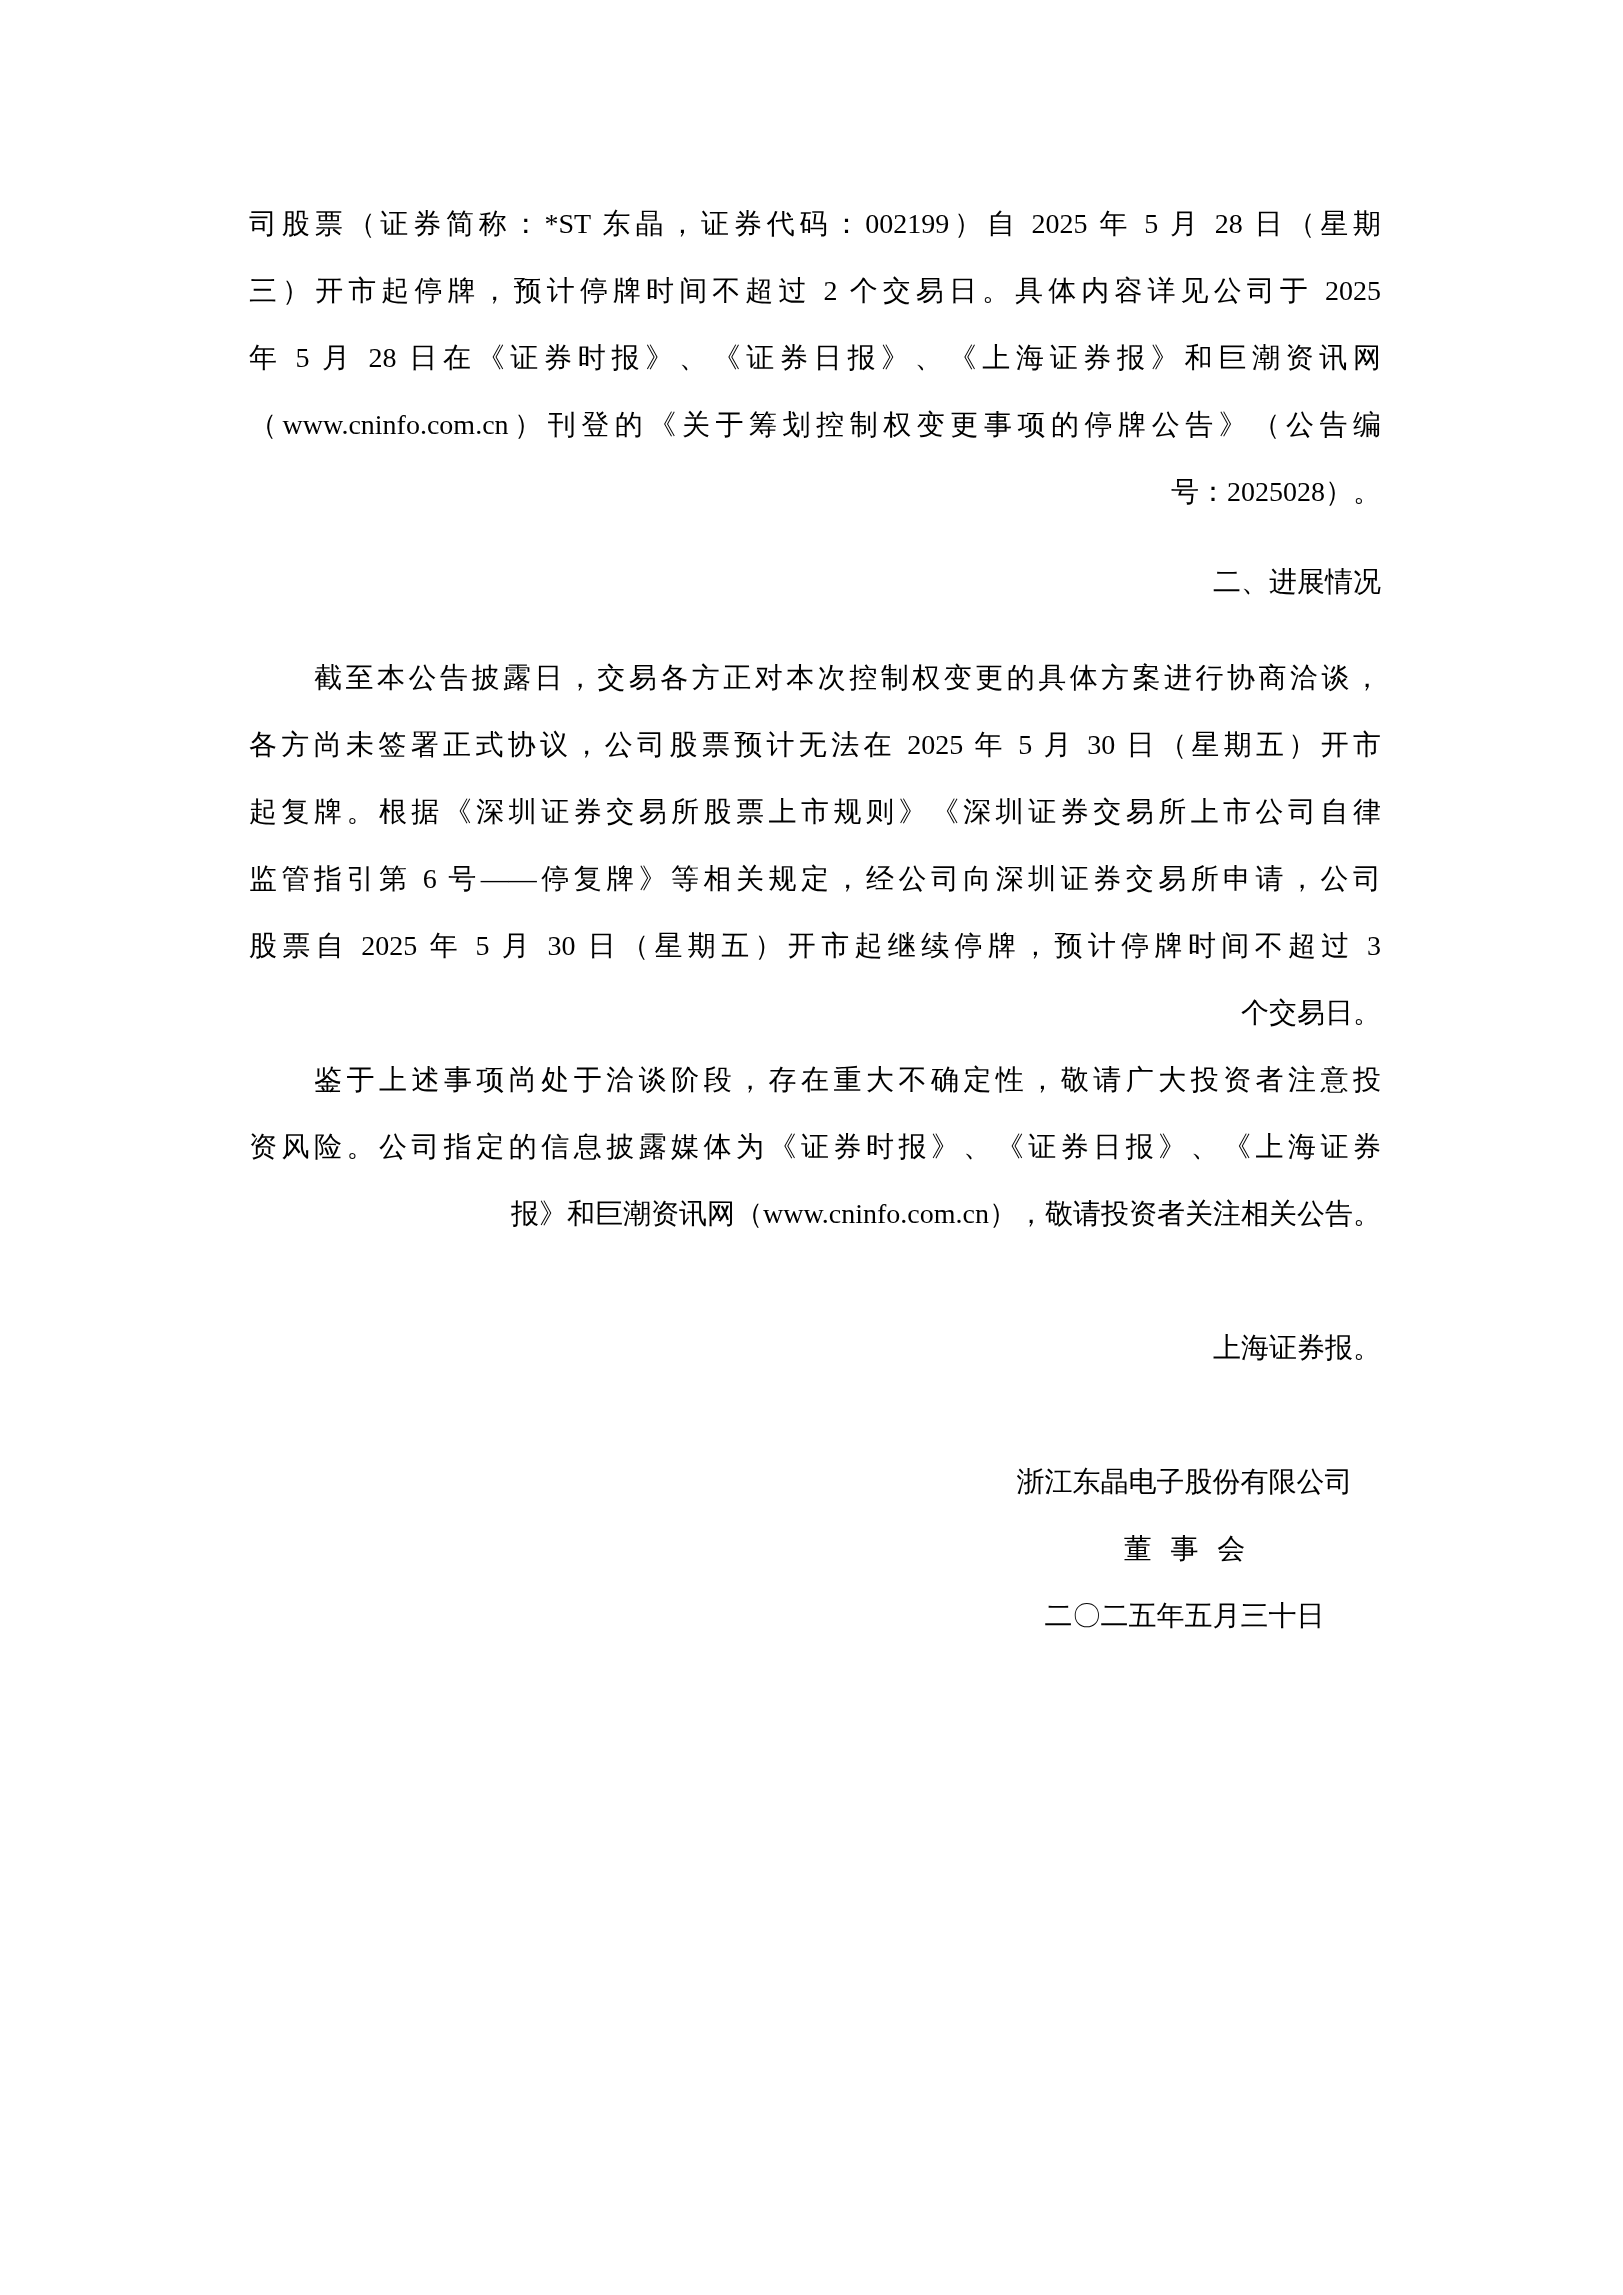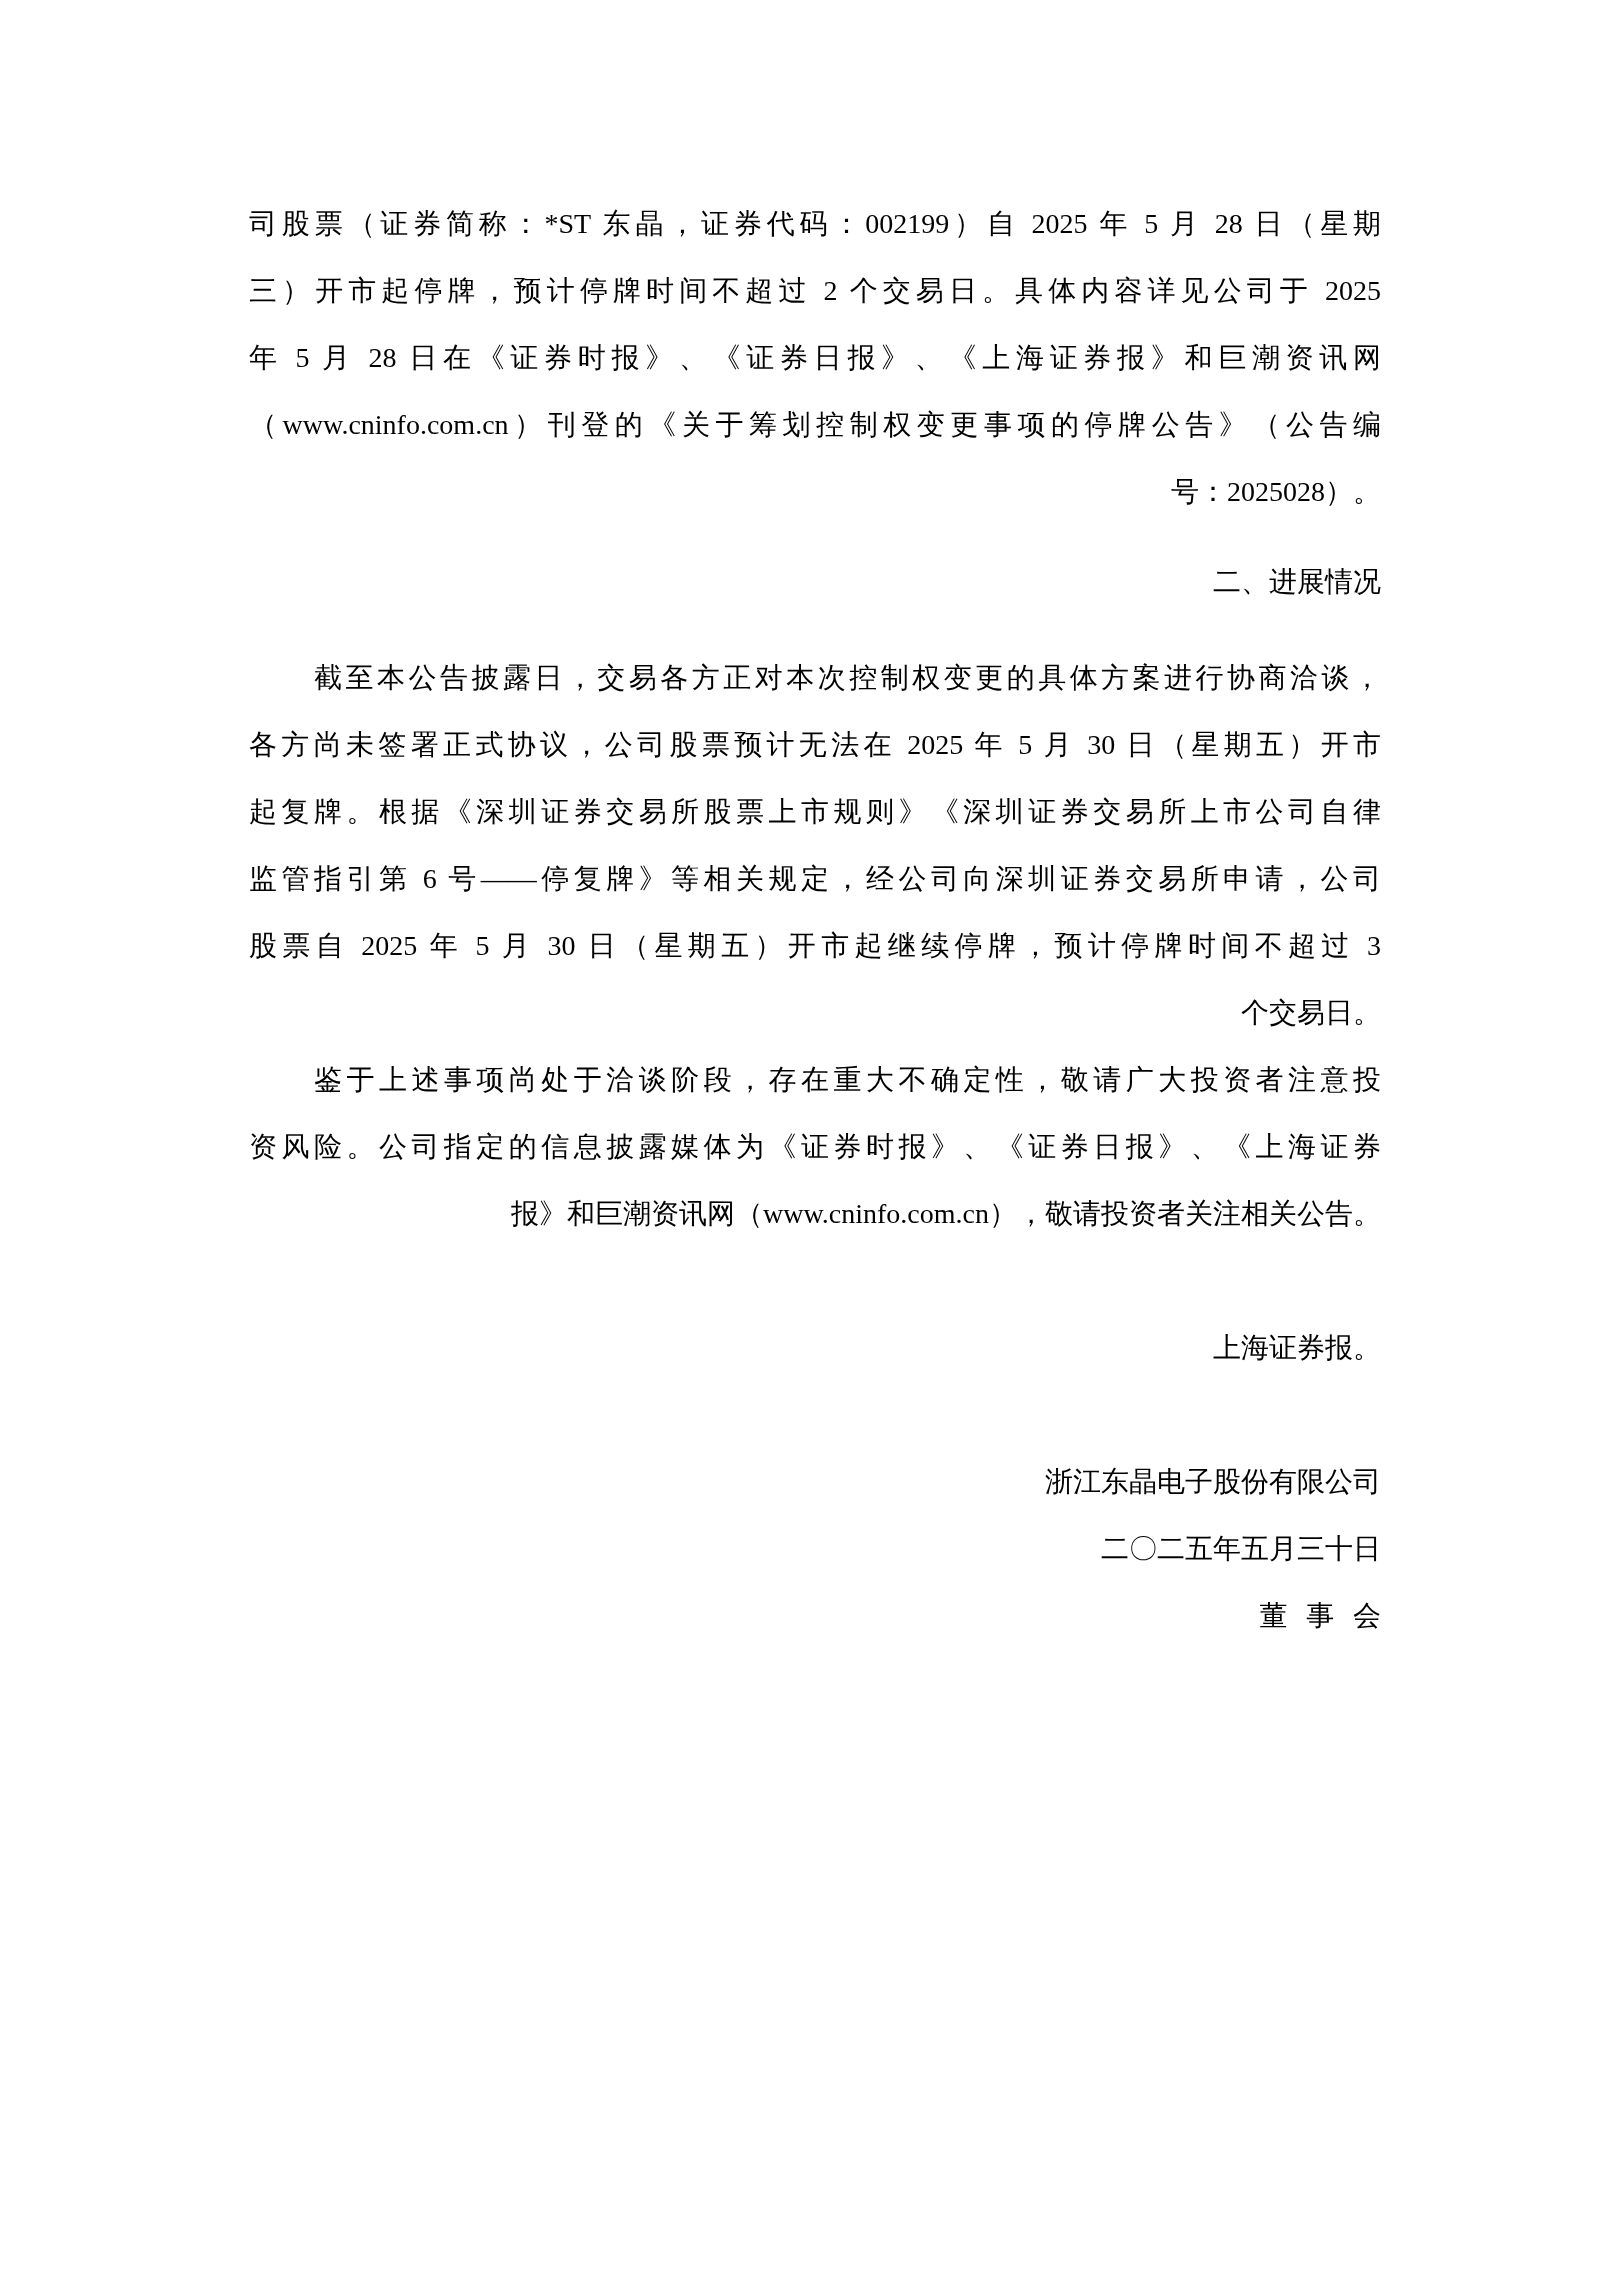--- a/index.html
+++ b/index.html
@@ -50,21 +50,21 @@
     margin-top: 67px;
   }
   .signature {
     margin-top: 67px;
     margin-left: auto;
     width: 393px;
     text-align: center;
   }
   .signature .line {
     white-space: nowrap;
-    text-align: right;
+    text-align: center;
   }
   .sig-board {
     word-spacing: 11.8px;
   }
 </style>
 </head>
 <body>
 
 <div class="page">
   <div class="body-text">
@@ -85,18 +85,18 @@
         <div class="line plain">个交易日。</div>
       </div>
       <div class="paragraph">
         <div class="line justify indent">鉴于上述事项尚处于洽谈阶段，存在重大不确定性，敬请广大投资者注意投</div>
         <div class="line justify">资风险。公司指定的信息披露媒体为《证券时报》、《证券日报》、《上海证券</div>
         <div class="line plain">报》和巨潮资讯网（www.cninfo.com.cn），敬请投资者关注相关公告。</div>
       </div>
       <div class="line plain indent closing">上海证券报。</div>
       <div class="signature">
         <div class="line sig-company">浙江东晶电子股份有限公司</div>
+        <div class="line sig-board">董 事 会</div>
         <div class="line sig-date">二〇二五年五月三十日</div>
-        <div class="line sig-board">董 事 会</div>
       </div>
     </div>
 </div>
 
 
 </body></html>

